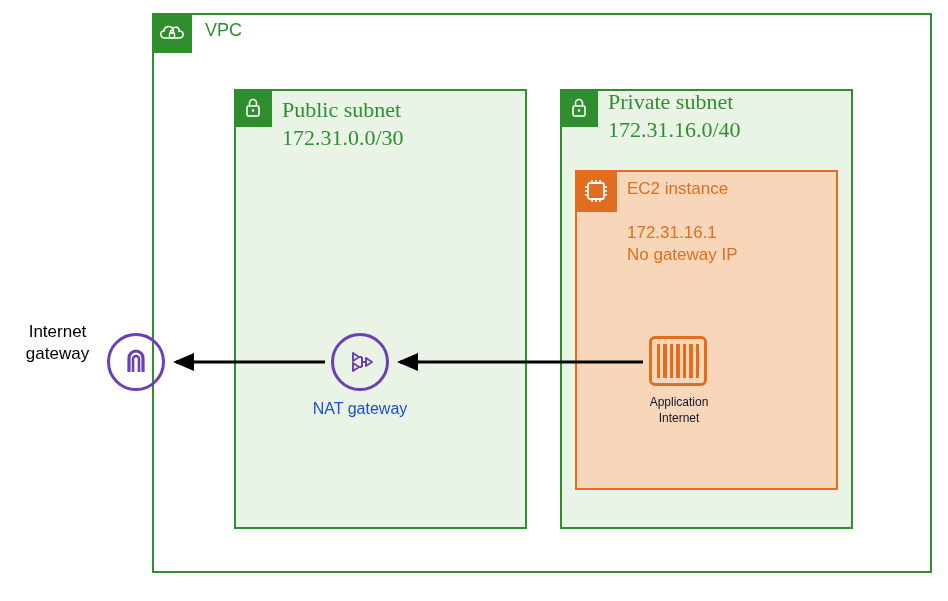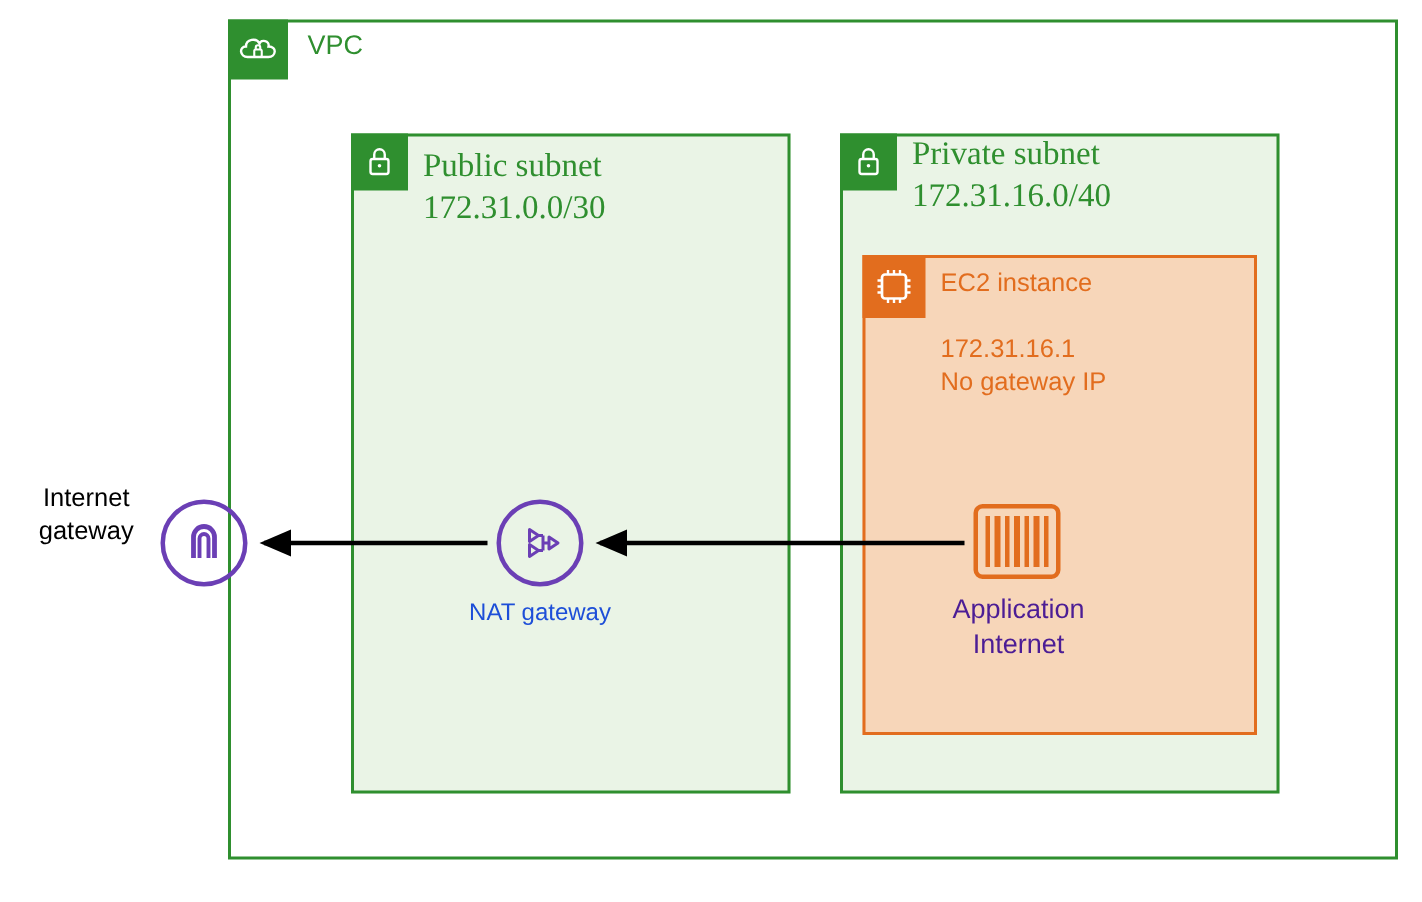--- a/index.html
+++ b/index.html
@@ -125,22 +125,22 @@
   }
   .bar {
     width: 4px;
     background: #E26D1E;
   }
   .app-container-label {
     position: absolute;
     left: 634px;
     top: 395px;
     width: 90px;
-    color: #4c1d95;
-    font-size: 18px;
+    color: #0f172a;
+    font-size: 12px;
     text-align: center;
     line-height: 1.3;
   }
   
   .nat-circle {
     position: absolute;
     left: 331px;
     top: 333px;
     width: 58px;
     height: 58px;

